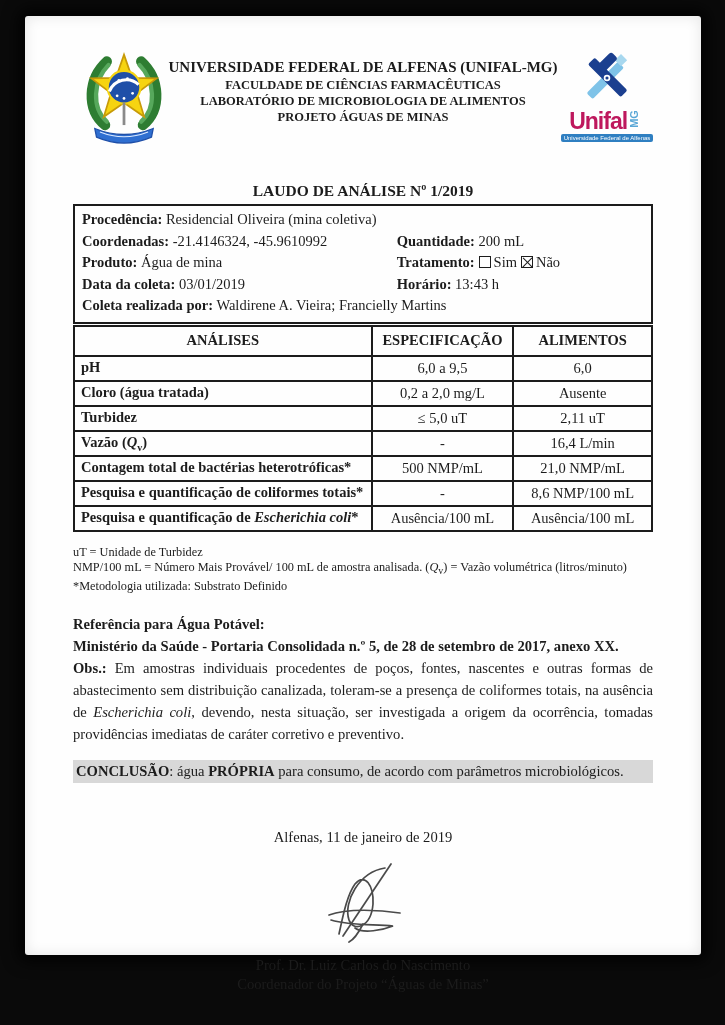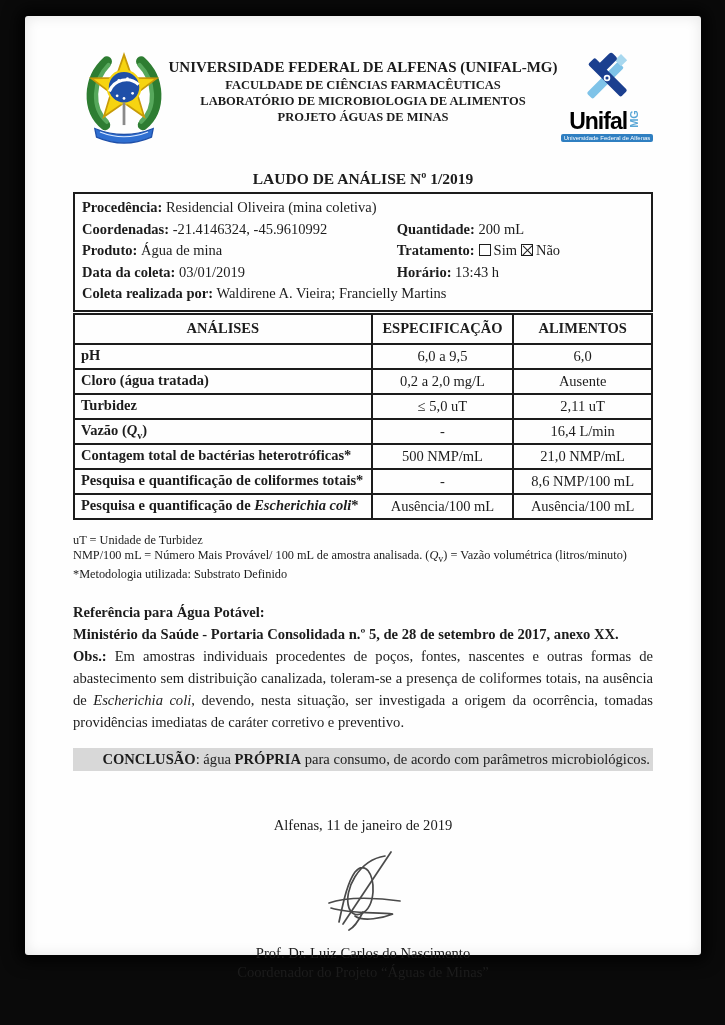--- a/index.html
+++ b/index.html
@@ -22,25 +22,25 @@
   }
 
   
   .hdr { display: flex; align-items: flex-start; }
   .hdr-coa { width: 92px; flex: 0 0 92px; padding-left: 8px; }
   .hdr-center { flex: 1; text-align: center; padding-top: 12px; }
   .hdr-line1 { font-weight: bold; font-size: 15px; line-height: 19px; }
   .hdr-line2 { font-weight: bold; font-size: 12.5px; line-height: 16px; }
   .hdr-unifal { width: 92px; flex: 0 0 92px; padding-top: 4px; text-align: center; }
 
-  .uni-word { font-family: "Liberation Sans", sans-serif; font-weight: bold; font-size: 23px; color: #000000; letter-spacing: -1px; line-height: 22px; display: inline-block; text-align: right; }
+  .uni-word { font-family: "Liberation Sans", sans-serif; font-weight: bold; font-size: 23px; color: #be185d; letter-spacing: -1px; line-height: 22px; display: inline-block; text-align: right; }
   .uni-mg { font-family: "Liberation Sans", sans-serif; font-weight: bold; font-size: 11px; color: #5aa7d6; display: inline-block; transform: rotate(-90deg) translate(6px,-2px); vertical-align: middle; }
   .uni-tag { font-family: "Liberation Sans", sans-serif; font-size: 6px; color: #fff; background: #2f7fc1; border-radius: 2px; padding: 1px 2px; margin-top: 1px; white-space: nowrap; }
 
-  .doc-title { text-align: center; font-weight: bold; font-size: 15.5px; margin-top: 10px; }
+  .doc-title { text-align: center; font-weight: bold; font-size: 15.5px; margin-top: 22px; }
 
   
   .info-box {
     border: 2px solid #1c1c1c;
     margin-top: 4px;
     padding: 3px 7px 5px 7px;
     font-size: 14.5px;
   }
   .info-row { display: flex; line-height: 21.5px; }
   .info-left { flex: 0 0 56%; }
@@ -63,21 +63,21 @@
   td.an-res  { text-align: center; width: 24%; }
 
   
   .fnotes { font-size: 12.3px; line-height: 15.5px; margin-top: 13px; }
 
   
   .refblock { margin-top: 19px; font-size: 14.6px; line-height: 22px; }
   .obs { text-align: justify; }
 
   
-  .conclusion { margin-top: 15px; background: #d8d8d8; font-size: 14.6px; line-height: 21px; padding: 1px 3px; text-align: right; }
+  .conclusion { margin-top: 15px; background: #d8d8d8; font-size: 14.6px; line-height: 21px; padding: 1px 3px; }
 
   
   .dateline { text-align: center; margin-top: 46px; font-size: 14.6px; }
   .sigwrap { text-align: center; margin-top: 12px; }
   .signer { text-align: center; font-size: 14.6px; line-height: 19px; margin-top: 2px; }
 
   i.sp { font-style: italic; }
   sub.sv { font-size: 10px; }
 </style>
 </head>

